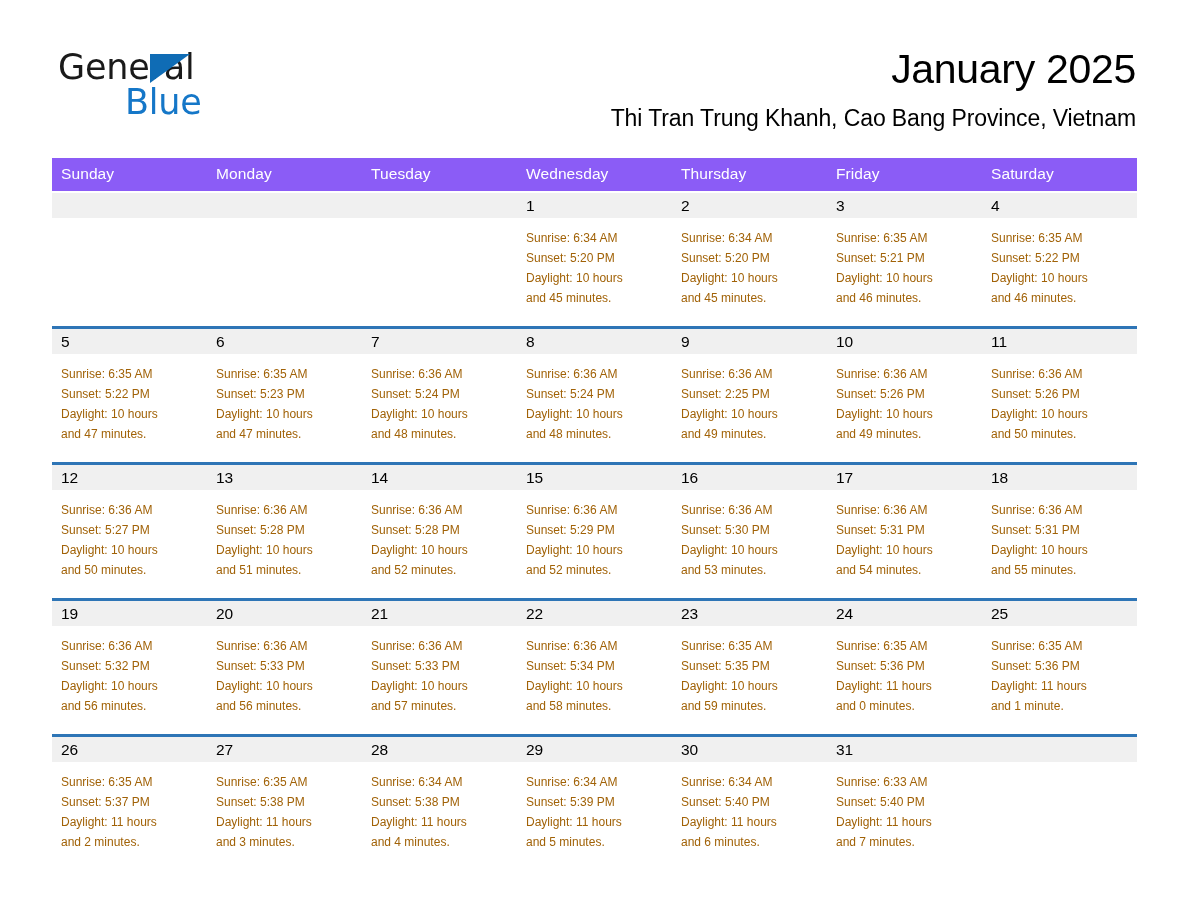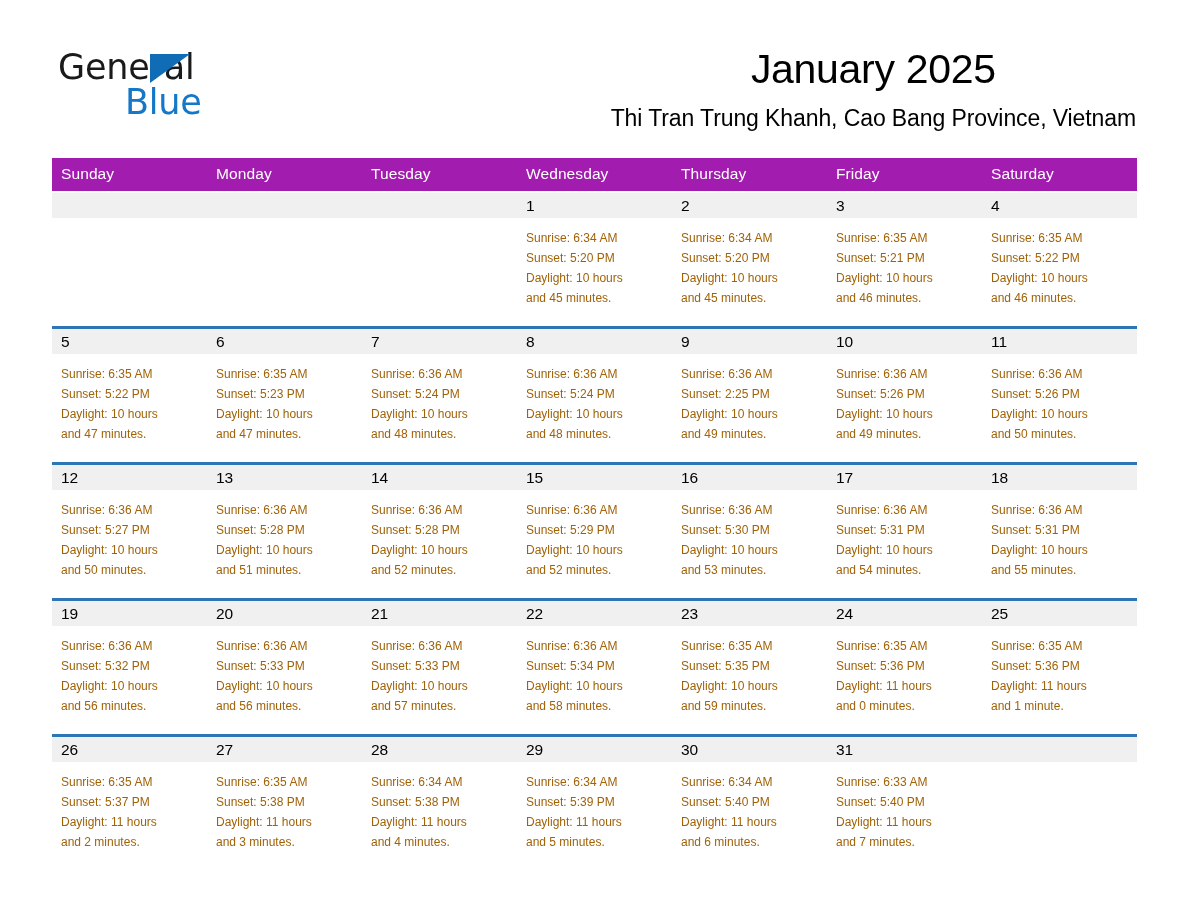--- a/index.html
+++ b/index.html
@@ -63,21 +63,21 @@
     color: #1577c8;
     font-family: "DejaVu Sans", sans-serif;
     font-weight: 400;
     letter-spacing: -0.2px;
   }
 
   .title-block {
     position: absolute;
     right: 52px;
     top: 48px;
-    text-align: center;
+    text-align: right;
   }
   .cal-title {
     font-size: 41px;
     font-weight: 400;
     color: #000;
     line-height: 1.05;
     letter-spacing: -0.3px;
   }
   .cal-subtitle {
     margin-top: 14px;
@@ -90,21 +90,21 @@
   
   .calendar {
     position: absolute;
     left: 52px;
     top: 158px;
     width: 1085px;
   }
   .weekday-header {
     display: grid;
     grid-template-columns: repeat(7, 1fr);
-    background: #a21caf;
+    background: #8b5cf6;
   }
   .weekday {
     color: #ffffff;
     font-size: 15.5px;
     padding: 7px 0 8px 9px;
     box-sizing: border-box;
     letter-spacing: 0.1px;
   }
 
   .week-row {

